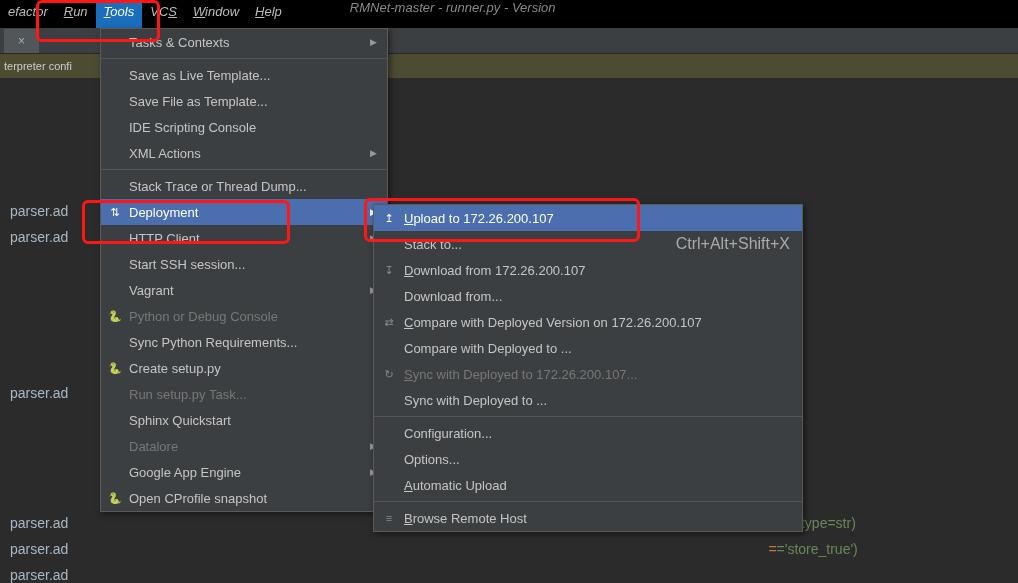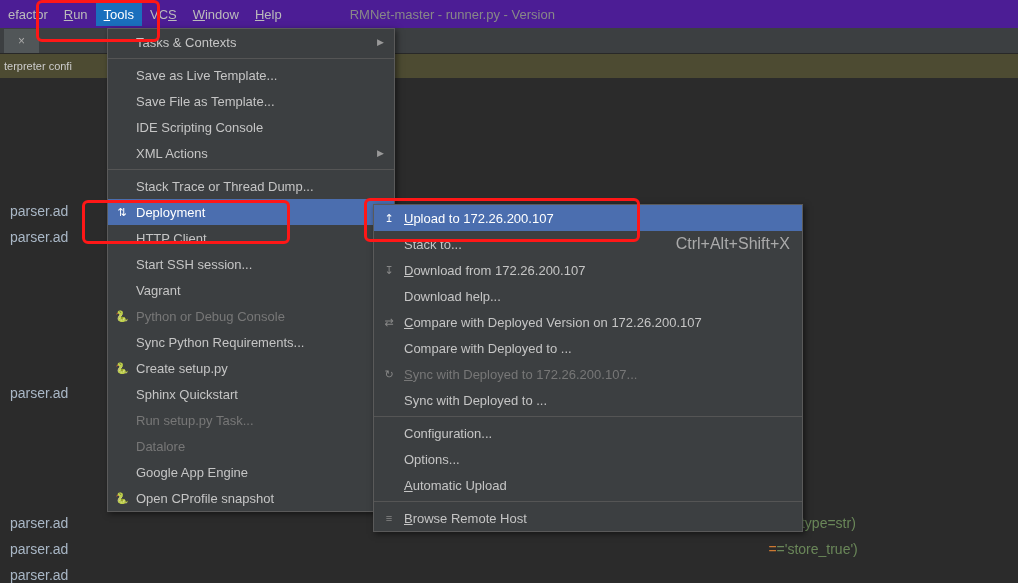--- a/index.html
+++ b/index.html
@@ -1,34 +1,34 @@
 <!DOCTYPE html>
 <html><head>
   <meta charset="utf-8">
   <style>
     * { margin: 0; padding: 0; box-sizing: border-box; font-family: "Segoe UI", Arial, sans-serif; }
     body { width: 1018px; height: 583px; background: #2b2b2b; overflow: hidden; position: relative; }
     
-    .titlebar { height: 28px; background: #4c1d95; display: flex; align-items: center; font-size: 13px; color: #bbbbbb; }
+    .titlebar { height: 28px; background: #000000; display: flex; font-size: 13px; color: #bbbbbb; font-style: italic; }
     .titlebar .menu-item { padding: 4px 8px; cursor: pointer; }
     .titlebar .menu-item u { text-decoration: underline; }
     .titlebar .menu-item.highlight { background: #1a6fbd; color: #fff; }
     .titlebar .title { margin-left: 60px; color: #888; font-size: 13px; }
     
     .tabbar { height: 26px; background: #3c3f41; border-bottom: 1px solid #282828; display: flex; align-items: flex-end; }
     .tab-placeholder { width: 35px; height: 24px; background: #515658; margin-left: 4px; display: flex; align-items: center; justify-content: center; }
     .close-x { color: #aaa; font-size: 12px; }
     
     .notice-bar { height: 24px; background: #4d4b32; color: #ccc; font-size: 11px; padding-left: 4px; display: flex; align-items: center; }
     
     .editor { position: relative; color: #a9b7c6; font-family: "Consolas", monospace; font-size: 14px; padding: 8px 10px; line-height: 26px; white-space: pre; }
     .kw-green { color: #6a8759; }
     .kw-orange { color: #cc7832; }
     
-    .menu-panel { position: absolute; top: 28px; left: 107px; width: 288px; background: #3c3f41; border: 1px solid #5a5a5a; box-shadow: 2px 2px 6px rgba(0,0,0,0.5); z-index: 10; }
+    .menu-panel { position: absolute; top: 28px; left: 100px; width: 288px; background: #3c3f41; border: 1px solid #5a5a5a; box-shadow: 2px 2px 6px rgba(0,0,0,0.5); z-index: 10; }
     .menu-row { height: 26px; display: flex; align-items: center; padding: 0 8px 0 28px; color: #c5c5c5; font-size: 13px; position: relative; cursor: pointer; }
     .menu-row.disabled { color: #777; }
     .menu-row.selected { background: #4b6eaf; color: #fff; }
     .menu-row .arrow { position: absolute; right: 10px; font-size: 9px; color: #999; }
     .menu-row.selected .arrow { color: #fff; }
     .menu-sep { height: 1px; background: #555; margin: 3px 0; }
     .menu-row .ic { position: absolute; left: 6px; width: 16px; height: 16px; display: flex; align-items: center; justify-content: center; font-size: 11px; }
     
     .submenu-panel { position: absolute; top: 204px; left: 373px; width: 430px; background: #3c3f41; border: 1px solid #5a5a5a; box-shadow: 2px 2px 6px rgba(0,0,0,0.5); z-index: 11; }
     .sub-row { height: 26px; display: flex; align-items: center; padding: 0 12px 0 30px; color: #c5c5c5; font-size: 13px; position: relative; cursor: pointer; }
@@ -111,22 +111,22 @@
     </div>
   <div class="menu-row disabled">
       <span class="ic">🐍</span>
       <span>Python or Debug Console</span>
     </div>
   <div class="menu-row">Sync Python Requirements...</div>
   <div class="menu-row">
       <span class="ic">🐍</span>
       <span>Create setup.py</span>
     </div>
+  <div class="menu-row disabled">Run setup.py Task...</div>
   <div class="menu-row">Sphinx Quickstart</div>
-  <div class="menu-row disabled">Run setup.py Task...</div>
   <div class="menu-row disabled">
       <span>Datalore</span>
       <span class="arrow">▶</span>
     </div>
   <div class="menu-row">
       <span>Google App Engine</span>
       <span class="arrow">▶</span>
     </div>
   <div class="menu-row">
       <span class="ic">🐍</span>
@@ -134,21 +134,21 @@
     </div>
 </div>
 
 <div class="submenu-panel">
   <div class="sub-row selected"><span class="ic">↥</span><u>U</u>pload to 172.26.200.107</div>
   <div class="sub-row">
       <span>Stack to...</span>
       <span class="shortcut">Ctrl+Alt+Shift+X</span>
     </div>
   <div class="sub-row"><span class="ic">↧</span><u>D</u>ownload from 172.26.200.107</div>
-  <div class="sub-row">Download help...</div>
+  <div class="sub-row">Download from...</div>
   <div class="sub-row"><span class="ic">⇄</span><u>C</u>ompare with Deployed Version on 172.26.200.107</div>
   <div class="sub-row">Compare with Deployed to ...</div>
   <div class="sub-row disabled"><span class="ic">↻</span><u>S</u>ync with Deployed to 172.26.200.107...</div>
   <div class="sub-row">Sync with Deployed to ...</div>
   <div class="menu-sep"></div>
   <div class="sub-row">Configuration...</div>
   <div class="sub-row">Options...</div>
   <div class="sub-row"><u>A</u>utomatic Upload</div>
   <div class="menu-sep"></div>
   <div class="sub-row"><span class="ic">≡</span><u>B</u>rowse Remote Host</div>

